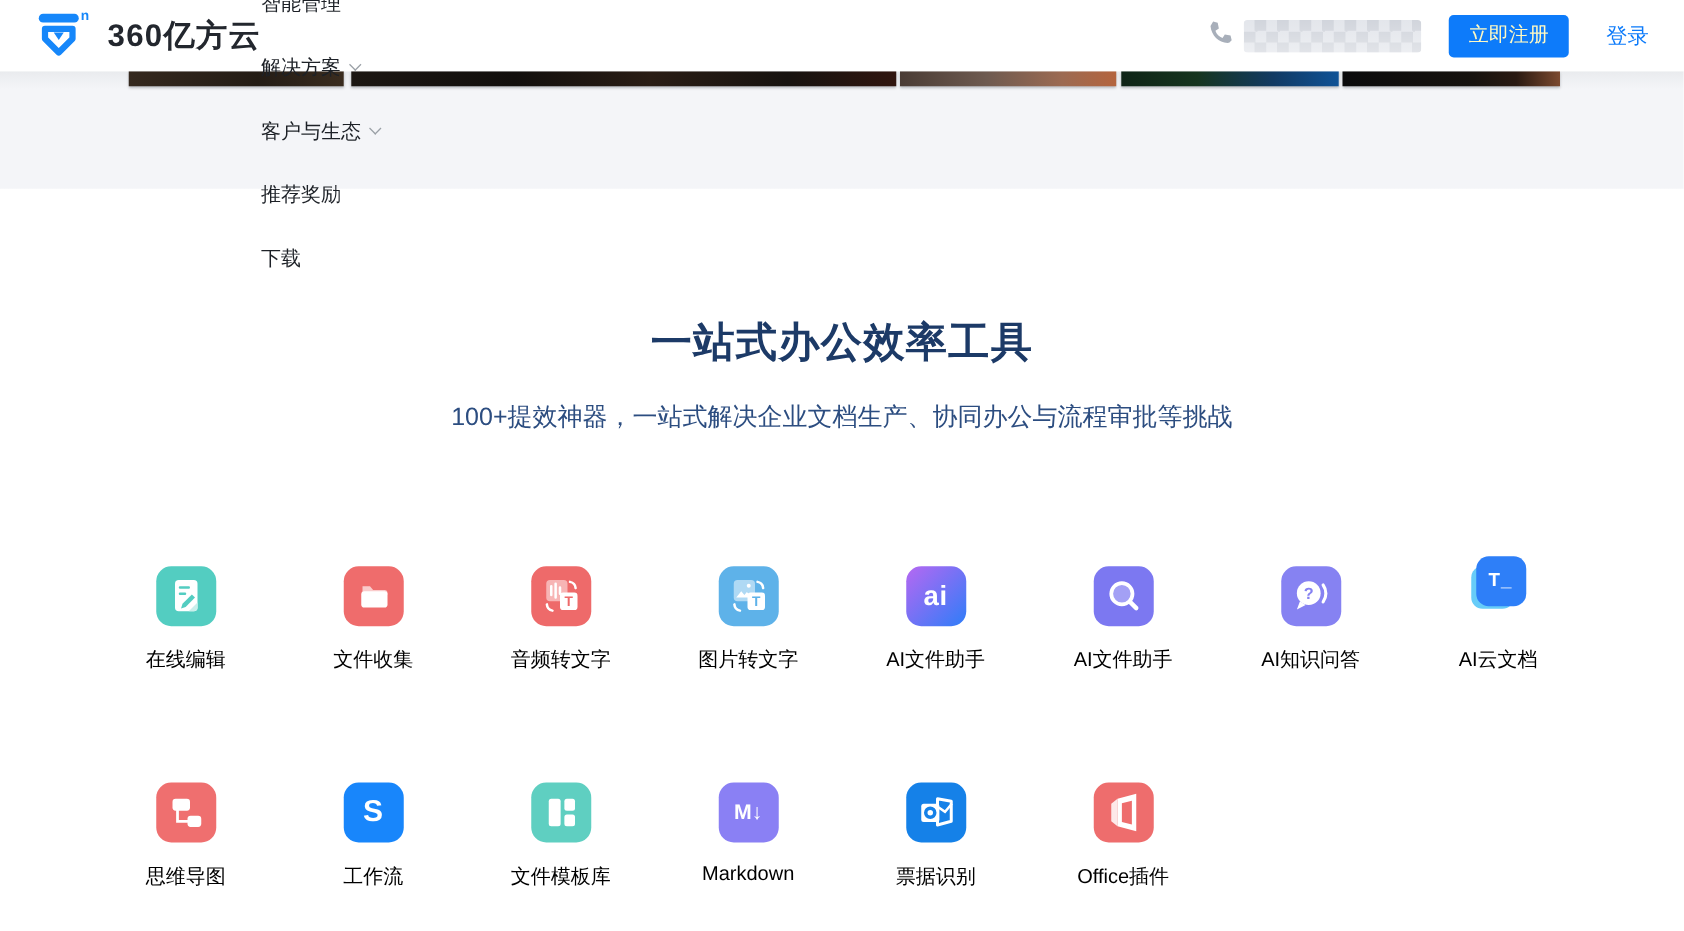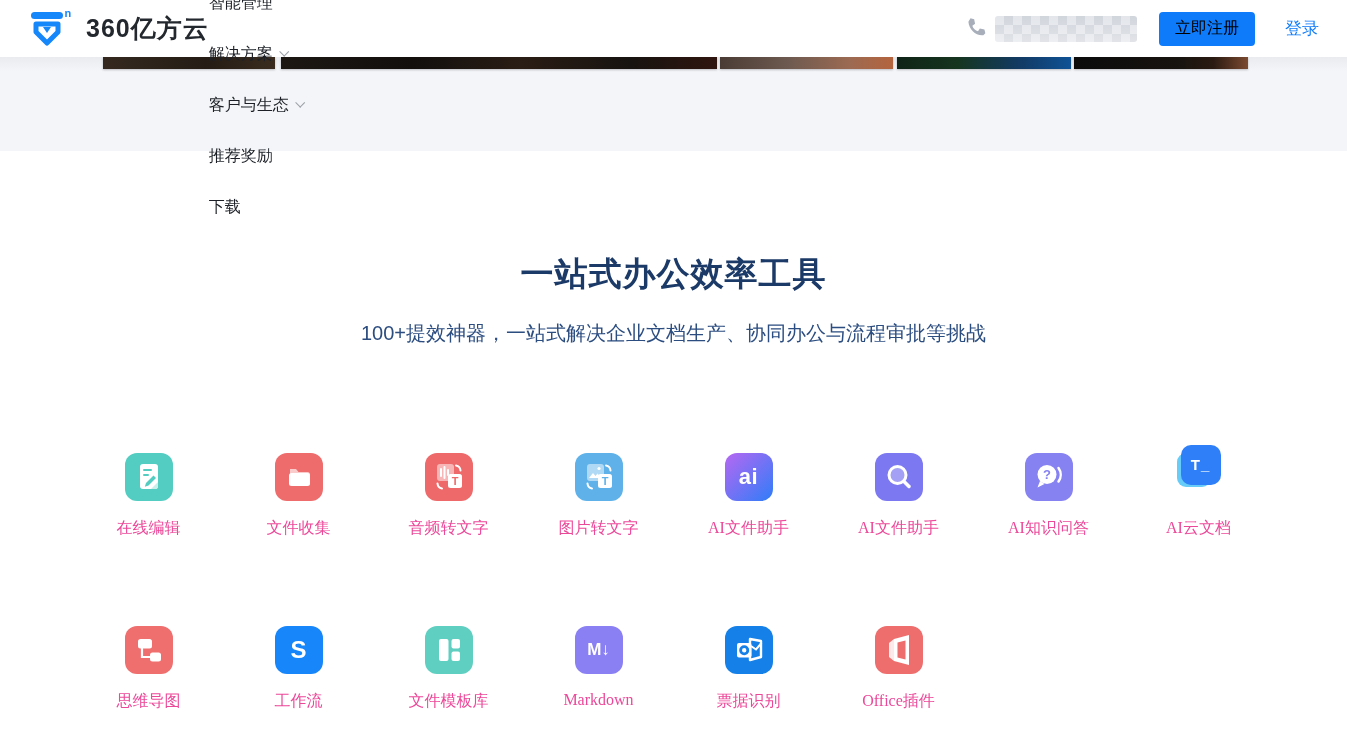--- a/index.html
+++ b/index.html
@@ -18,42 +18,42 @@
   .chev { width:7px; height:7px; border-right:1.5px solid #9aa0a6;
     border-bottom:1.5px solid #9aa0a6; transform:rotate(45deg) translateY(-1px);
     display:inline-block; margin-left:7px; margin-top:-3px; }
   .hdr-right { margin-left:auto; display:flex; align-items:center; }
   .phone-icon { margin-right:8px; }
   .phone-mosaic { width:142px; height:26px; border-radius:3px; margin-right:22px;
     background:
       linear-gradient(180deg, rgba(255,255,255,.10), rgba(255,255,255,.42)),
       repeating-conic-gradient(#ccd0d8 0% 25%, #e0e3e9 25% 50%) 0 0 / 18px 18px; }
   .register-btn { width:96px; height:34px; border:none; border-radius:4px;
-    background:#0d7bfa; color:#000000; font-size:16px; cursor:pointer;
+    background:#0d7bfa; color:#fef9c3; font-size:16px; cursor:pointer;
     font-family:inherit; margin-right:30px; }
   .login-link { font-size:17px; color:#0d7bfa; cursor:pointer; text-decoration:none; }
 
   
   .hero { height:94px; position:relative;
     background:linear-gradient(180deg,#e9ebee 0,#f4f5f8 14px,#f4f5f8 100%); }
   .strip { position:absolute; top:0; height:12px;
     box-shadow:0 1px 2px rgba(80,85,95,.35); }
 
   
   .main { text-align:center; padding-top:82px; }
   .title { font-size:33px; line-height:1.3; font-weight:bold; color:#1c3a67;
     letter-spacing:1px;margin-top:20px; }
   .subtitle { margin-top:24px; font-size:20px; color:#2c4d80; }
 
   .tool-grid { margin-top:106px; display:grid; grid-template-columns:repeat(8,150px);
     row-gap:87px; justify-content:center; }
   .tool { display:flex; flex-direction:column; align-items:center; cursor:pointer; }
   .tool-icon { width:48px; height:48px; border-radius:12px; display:flex;
     align-items:center; justify-content:center; position:relative; }
-  .tool-label { margin-top:17px; font-size:16px; color:#ec4899; white-space:nowrap;font-family:Liberation Serif, serif; }
+  .tool-label { margin-top:17px; font-size:16px; color:#000000; white-space:nowrap; }
   .glyph { color:#fff; font-weight:bold; line-height:1; }
   .glyph.ai  { font-size:22px; letter-spacing:.5px; }
   .glyph.s   { font-size:24px; }
   .glyph.md  { font-size:17px; }
   .acd-back { position:absolute; left:2px; top:0; width:34px; height:34px;
     border-radius:9px; background:#67ccf8; }
   .acd-front { position:absolute; right:2px; bottom:16px; width:40px; height:40px;
     border-radius:10px; display:flex; align-items:center; justify-content:center;
     color:#fff; font-weight:bold; font-size:15px; letter-spacing:1px; }
 </style>

